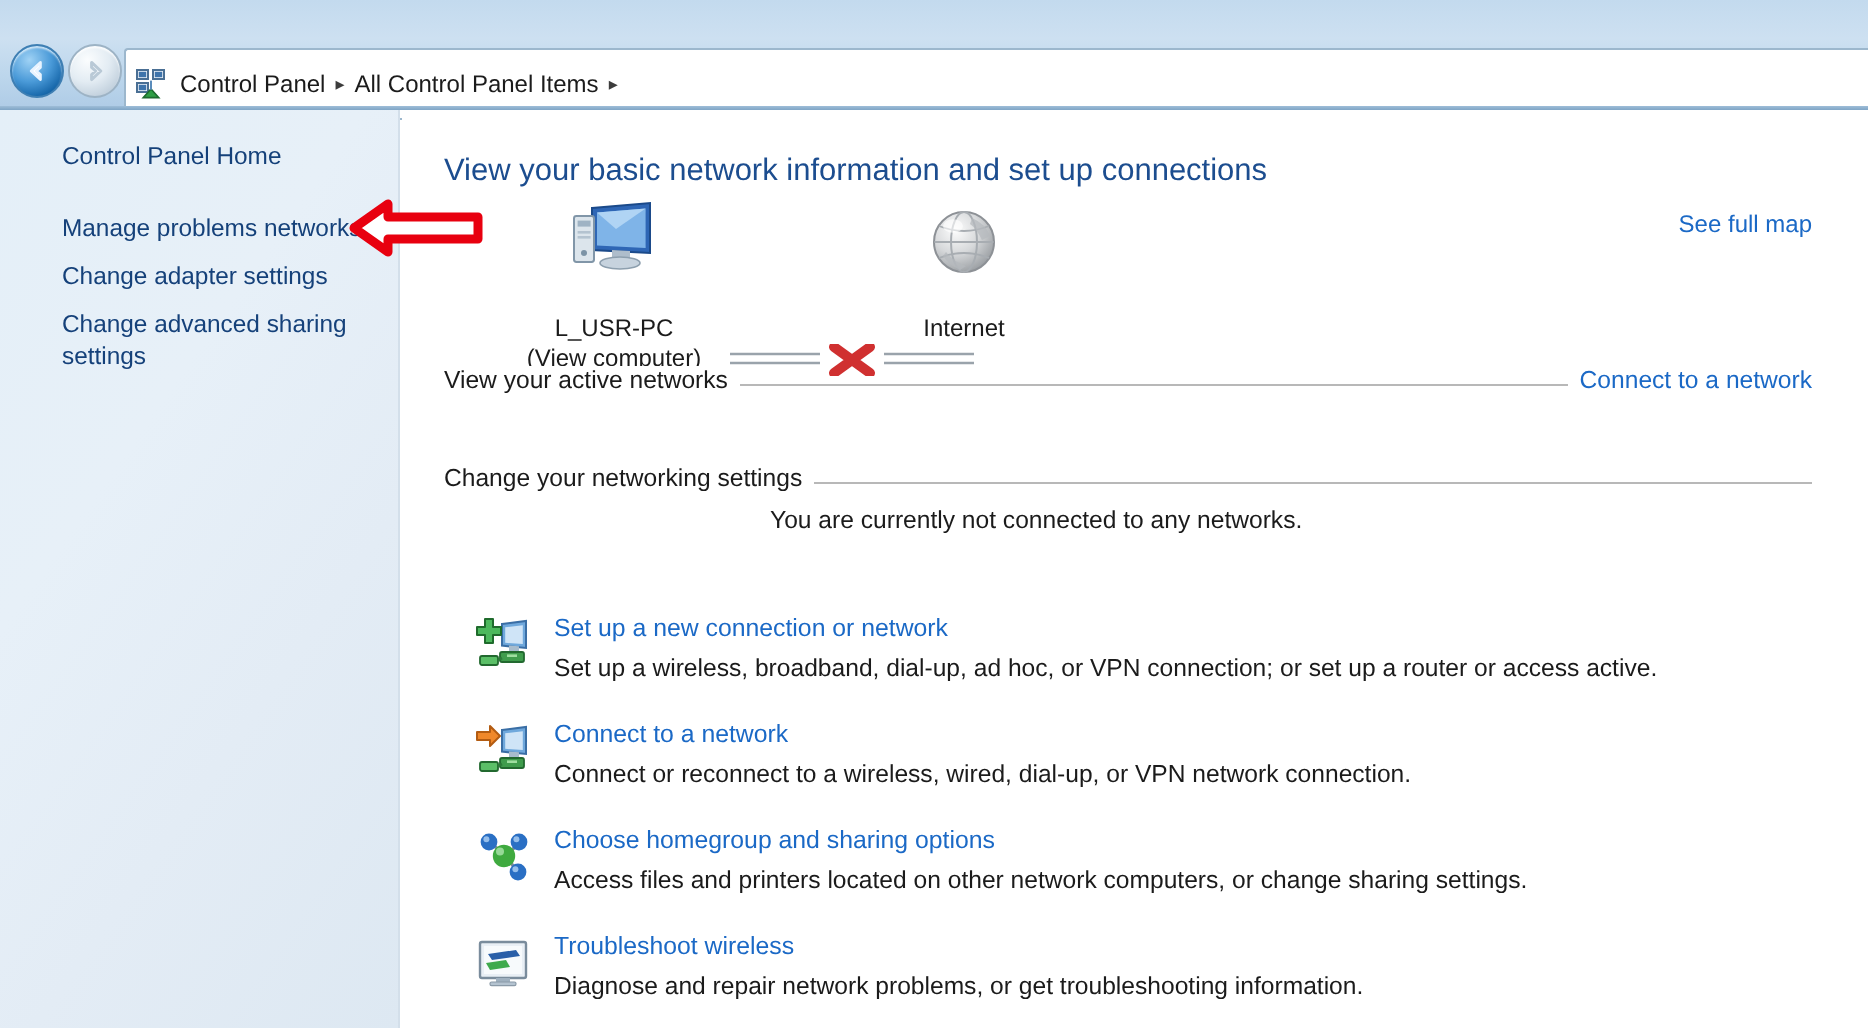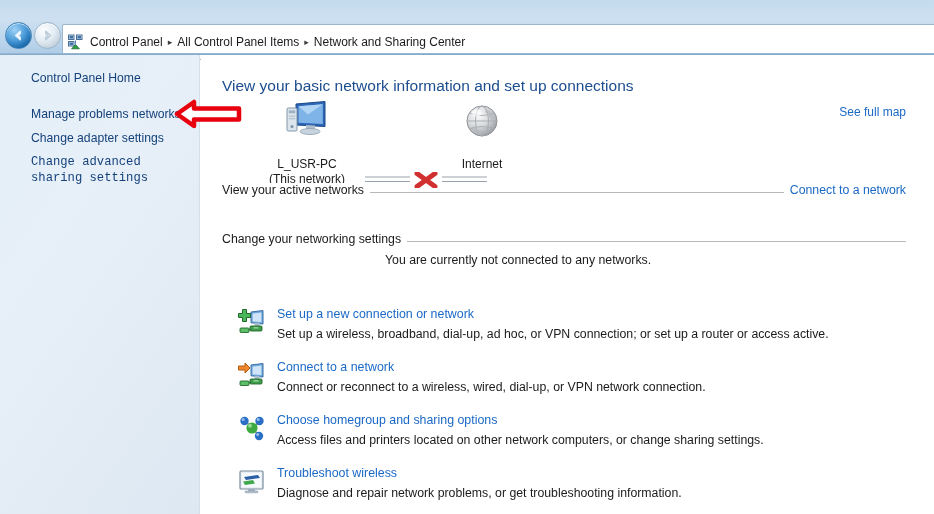--- a/index.html
+++ b/index.html
@@ -107,21 +107,21 @@
     border-right: 1px solid #d3dfea;
   }
   .side-link {
     position: absolute;
     font-size: 12.2px;
     color: #15417a;
     line-height: 16px;
     cursor: pointer;
     white-space: nowrap;
   }
-  .side-link.wrap { white-space: normal; width: 150px; font-family: Liberation Mono, monospace; }
+  .side-link.wrap { white-space: normal; width: 150px; }
 
   
   .content {
     position: absolute;
     left: 201px; top: 55px;
     width: 733px; height: 399px;
     background: #ffffff;
   }
 
   .page-title {
@@ -297,21 +297,20 @@
           <rect x="2.4" y="8.4" width="3.7" height="2.7" fill="#3f74ab"></rect>
           <path d="M8.5 10.5 L12.4 14.8 L4.6 14.8 Z" fill="#2f9e45" stroke="#1d6b2e" stroke-width=".8"></path>
           <rect x="8" y="6.3" width="1" height="4.6" fill="#5a8cbb"></rect>
         </svg>
       </span>
 
       <span class="crumb">Control Panel</span>
       <span class="crumb-sep">▸</span>
       <span class="crumb">All Control Panel Items</span>
       <span class="crumb-sep">▸</span>
-      <span class="crumb">Network and Sharing Center</span>
     </div>
   </div>
 
   <div class="sidebar">
     <div class="side-link" style="left:31px; top:15px;">Control Panel Home</div>
 
     <div class="side-link" style="left:31px; top:51px;">Manage problems networks</div>
 
     <div class="side-link" style="left:31px; top:75px;">Change adapter settings</div>
 
@@ -339,21 +338,21 @@
             <ellipse cx="26" cy="31.5" rx="10" ry="3" fill="#c7d3de" stroke="#8d9fae" stroke-width=".8"></ellipse>
 
             <rect x="3" y="8" width="10" height="23" rx="1.2" fill="#dce5ec" stroke="#8196a8" stroke-width="1"></rect>
             <rect x="4.8" y="10.3" width="6.5" height="3" fill="#9fb3c4"></rect>
             <circle cx="8" cy="26.5" r="1.5" fill="#7c93a6"></circle>
             <rect x="4.8" y="15.5" width="6.5" height="1.3" fill="#b4c3d0"></rect>
             <rect x="4.8" y="18" width="6.5" height="1.3" fill="#b4c3d0"></rect>
           </svg>
         </div>
         <div class="node-label">L_USR-PC</div>
-        <div class="node-sub">(This network)</div>
+        <div class="node-sub">(View computer)</div>
       </div>
 
       <div class="link-line">
         <svg width="122" height="16" viewBox="0 0 122 16">
           <line x1="0" y1="5" x2="122" y2="5" stroke="#9aa3ab" stroke-width="1.2"></line>
           <line x1="0" y1="9.5" x2="122" y2="9.5" stroke="#9aa3ab" stroke-width="1.2"></line>
           <g>
             <rect x="45" y="0" width="32" height="16" fill="#ffffff"></rect>
             <path d="M52 1.5 L70 14.5 M70 1.5 L52 14.5" stroke="#d03030" stroke-width="5" stroke-linecap="round"></path>
           </g>

